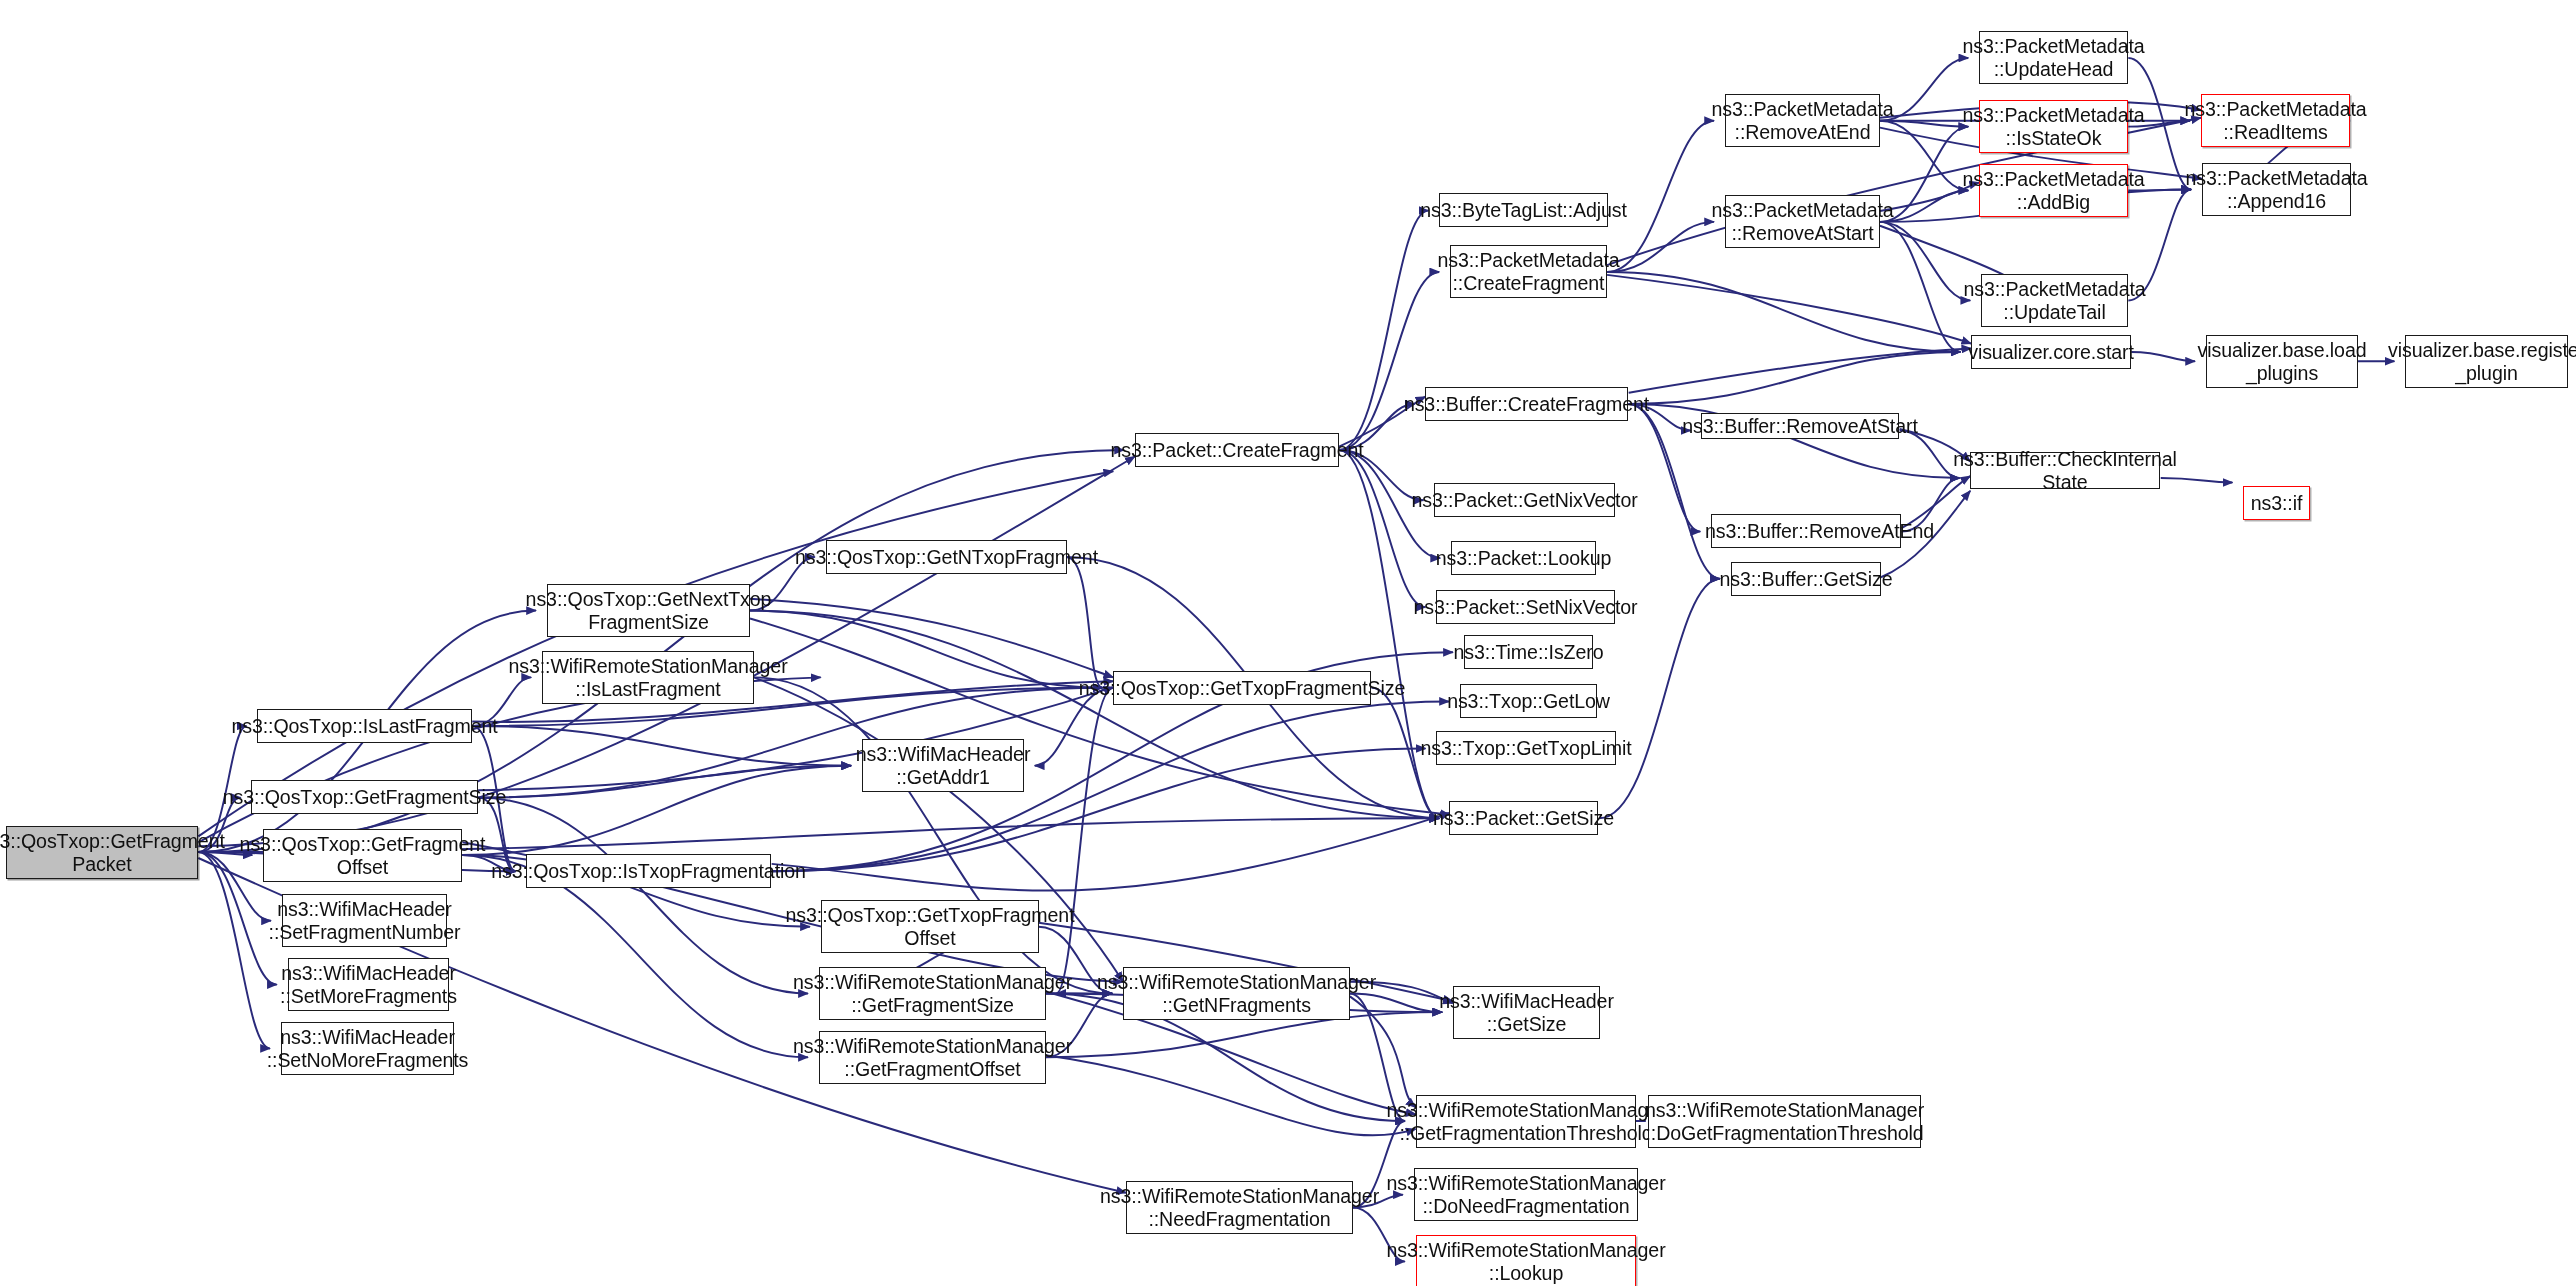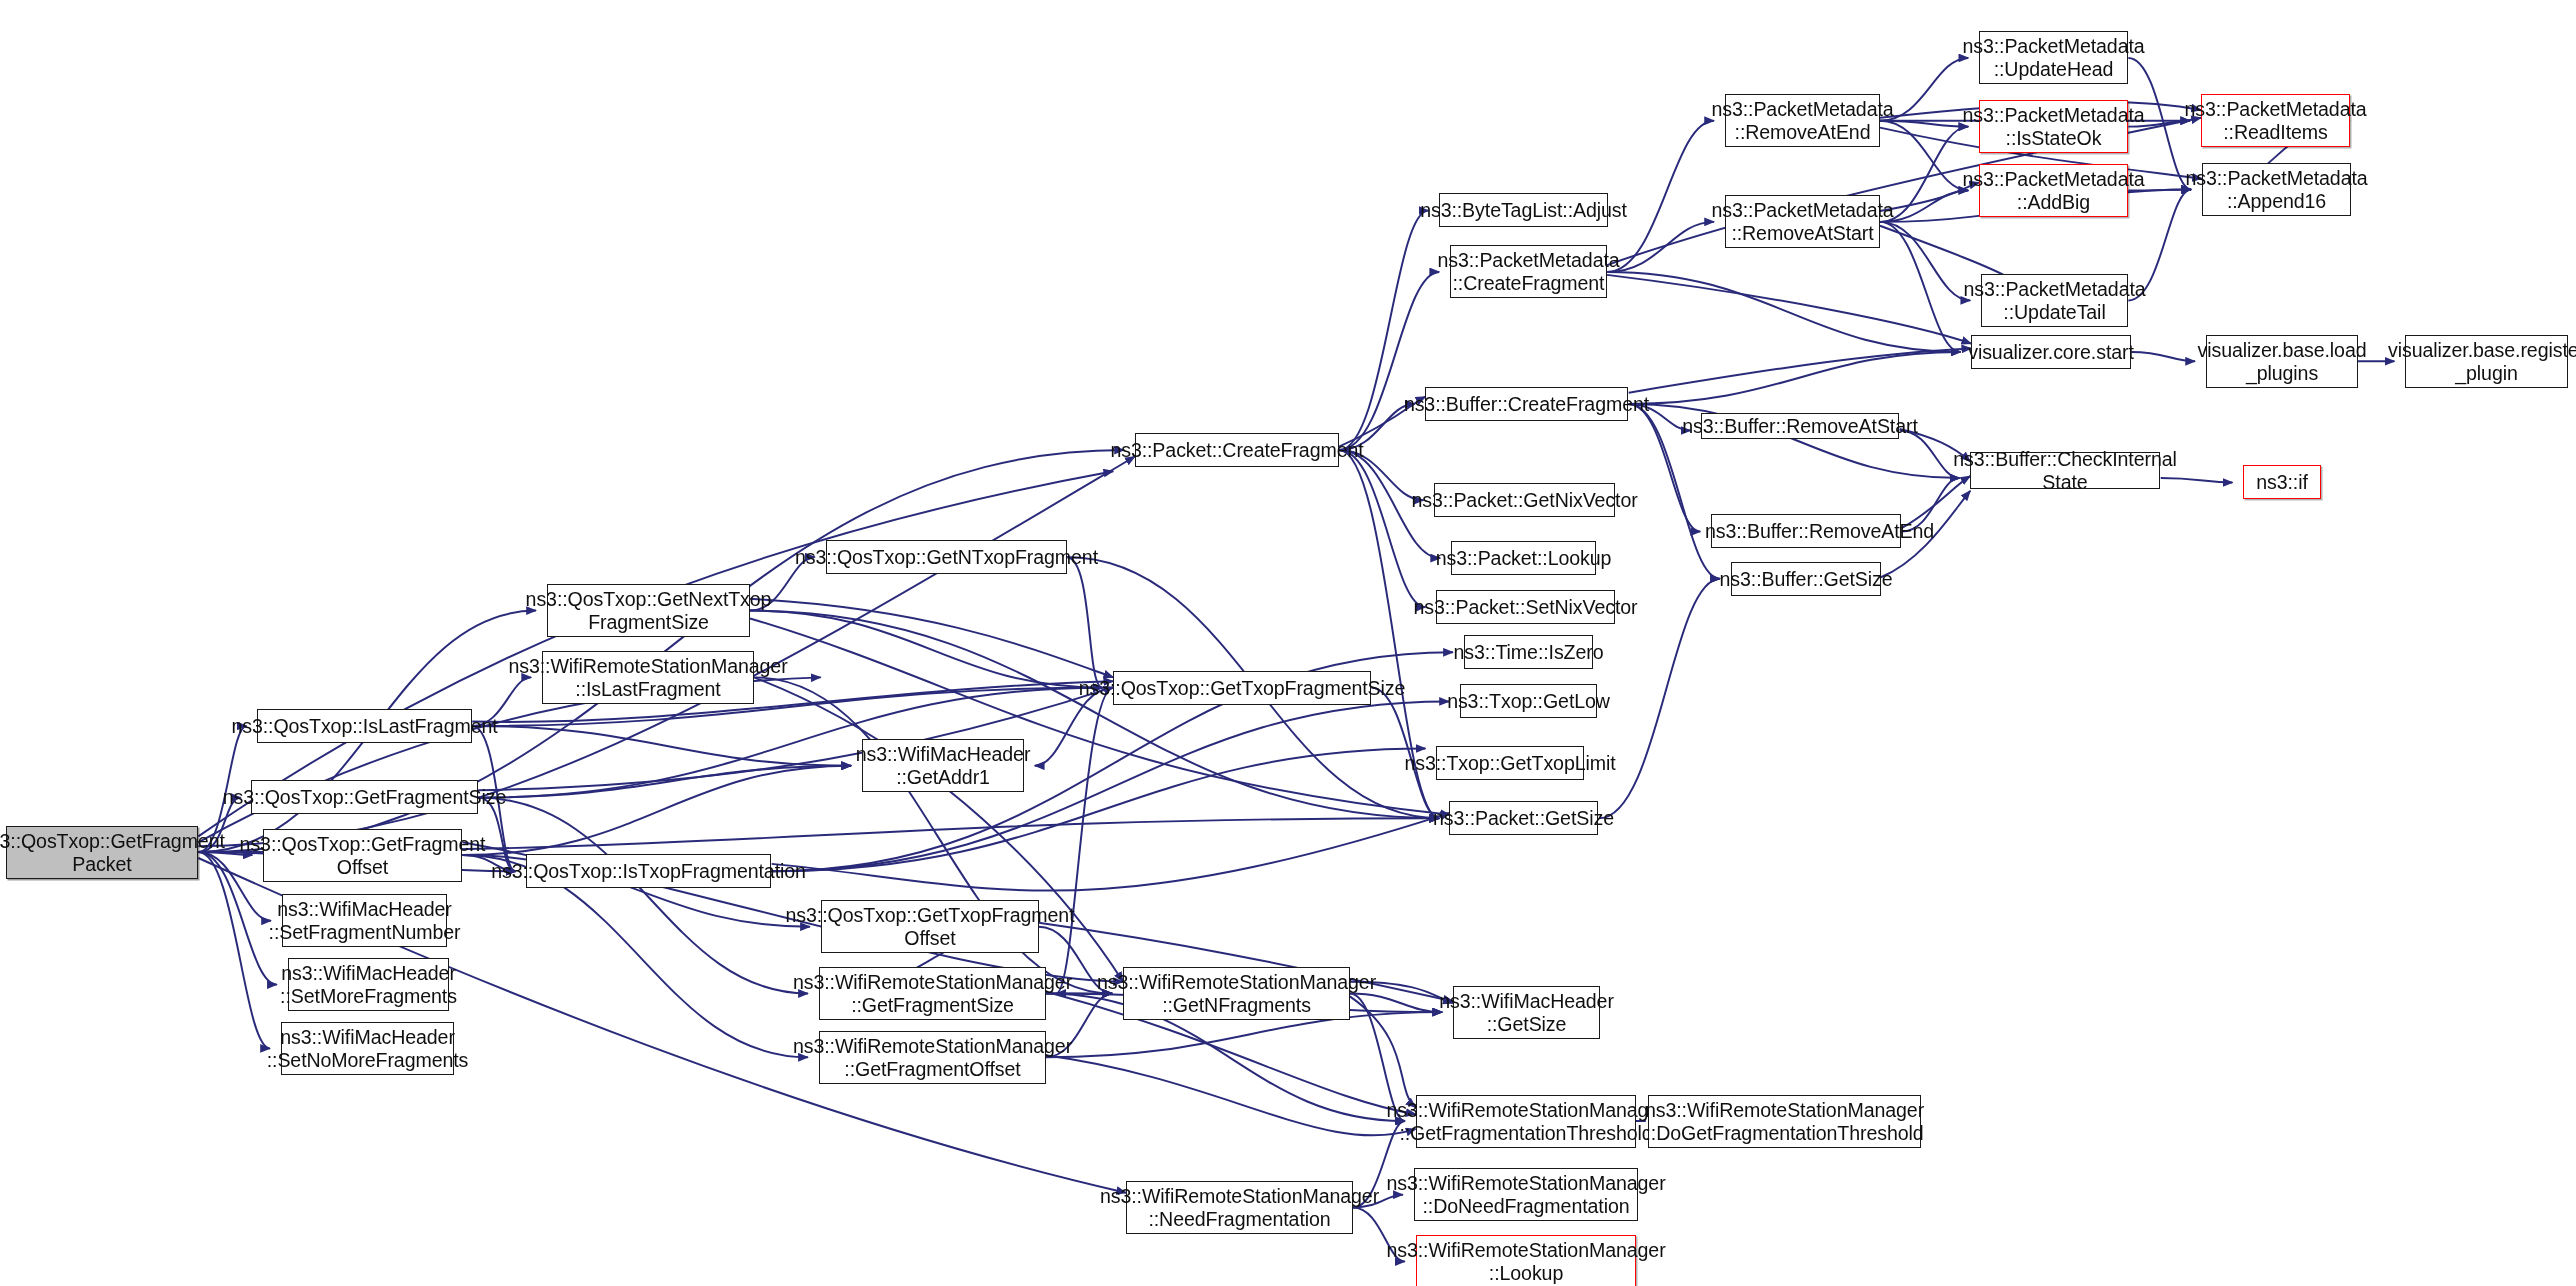--- a/index.html
+++ b/index.html
@@ -221,21 +221,21 @@
 ::NeedFragmentation</div>
       <div class="gnode plain" style="left: 1439px; top: 193px; width: 169px; height: 34px;">ns3::ByteTagList::Adjust</div>
       <div class="gnode plain" style="left: 1450px; top: 245px; width: 157px; height: 53px;">ns3::PacketMetadata
 ::CreateFragment</div>
       <div class="gnode plain" style="left: 1425px; top: 387px; width: 203px; height: 34px;">ns3::Buffer::CreateFragment</div>
       <div class="gnode plain" style="left: 1434px; top: 483px; width: 181px; height: 34px;">ns3::Packet::GetNixVector</div>
       <div class="gnode plain" style="left: 1451px; top: 541px; width: 145px; height: 34px;">ns3::Packet::Lookup</div>
       <div class="gnode plain" style="left: 1436px; top: 590px; width: 179px; height: 34px;">ns3::Packet::SetNixVector</div>
       <div class="gnode plain" style="left: 1464px; top: 635px; width: 129px; height: 34px;">ns3::Time::IsZero</div>
       <div class="gnode plain" style="left: 1460px; top: 684px; width: 137px; height: 34px;">ns3::Txop::GetLow</div>
-      <div class="gnode plain" style="left: 1436px; top: 731px; width: 148px; height: 34px; margin-top: 15px;">ns3::Txop::GetTxopLimit</div>
+      <div class="gnode plain" style="left: 1436px; top: 731px; width: 180px; height: 34px;">ns3::Txop::GetTxopLimit</div>
       <div class="gnode plain" style="left: 1449px; top: 801px; width: 149px; height: 34px;">ns3::Packet::GetSize</div>
       <div class="gnode plain" style="left: 1453px; top: 986px; width: 147px; height: 53px;">ns3::WifiMacHeader
 ::GetSize</div>
       <div class="gnode plain" style="left: 1416px; top: 1095px; width: 220px; height: 53px;">ns3::WifiRemoteStationManager
 ::GetFragmentationThreshold</div>
       <div class="gnode plain" style="left: 1414px; top: 1168px; width: 224px; height: 53px;">ns3::WifiRemoteStationManager
 ::DoNeedFragmentation</div>
       <div class="gnode red" style="left: 1416px; top: 1235px; width: 220px; height: 53px;">ns3::WifiRemoteStationManager
 ::Lookup</div>
       <div class="gnode plain" style="left: 1725px; top: 94px; width: 155px; height: 53px;">ns3::PacketMetadata
@@ -257,18 +257,18 @@
 ::UpdateTail</div>
       <div class="gnode plain" style="left: 1971px; top: 335px; width: 160px; height: 34px;">visualizer.core.start</div>
       <div class="gnode plain" style="left: 1970px; top: 452px; width: 190px; height: 37px;">ns3::Buffer::CheckInternal
 State</div>
       <div class="gnode red" style="left: 2201px; top: 94px; width: 149px; height: 53px;">ns3::PacketMetadata
 ::ReadItems</div>
       <div class="gnode plain" style="left: 2202px; top: 163px; width: 149px; height: 53px;">ns3::PacketMetadata
 ::Append16</div>
       <div class="gnode plain" style="left: 2206px; top: 335px; width: 152px; height: 53px;">visualizer.base.load
 _plugins</div>
-      <div class="gnode red" style="left: 2243px; top: 465px; width: 78px; height: 34px;">ns3::if</div>
+      <div class="gnode red" style="left: 2243px; top: 486px; width: 67px; height: 34px;">ns3::if</div>
       <div class="gnode plain" style="left: 2405px; top: 335px; width: 163px; height: 53px;">visualizer.base.register
 _plugin</div>
     </div>
 </div>
 
 
 </body></html>

